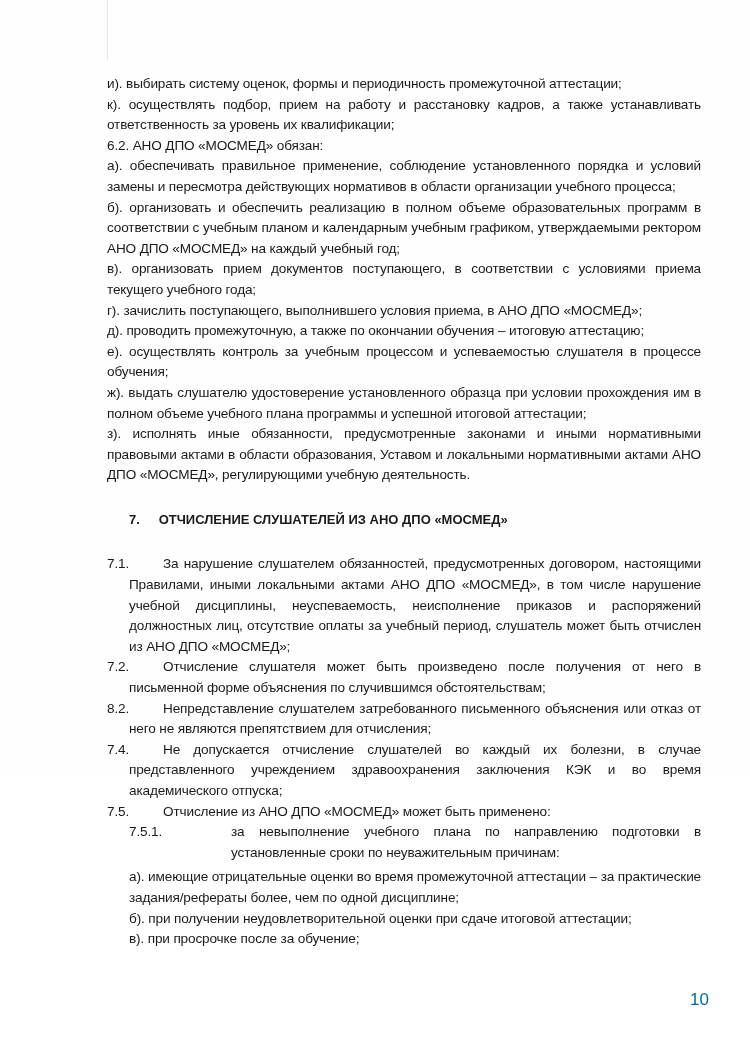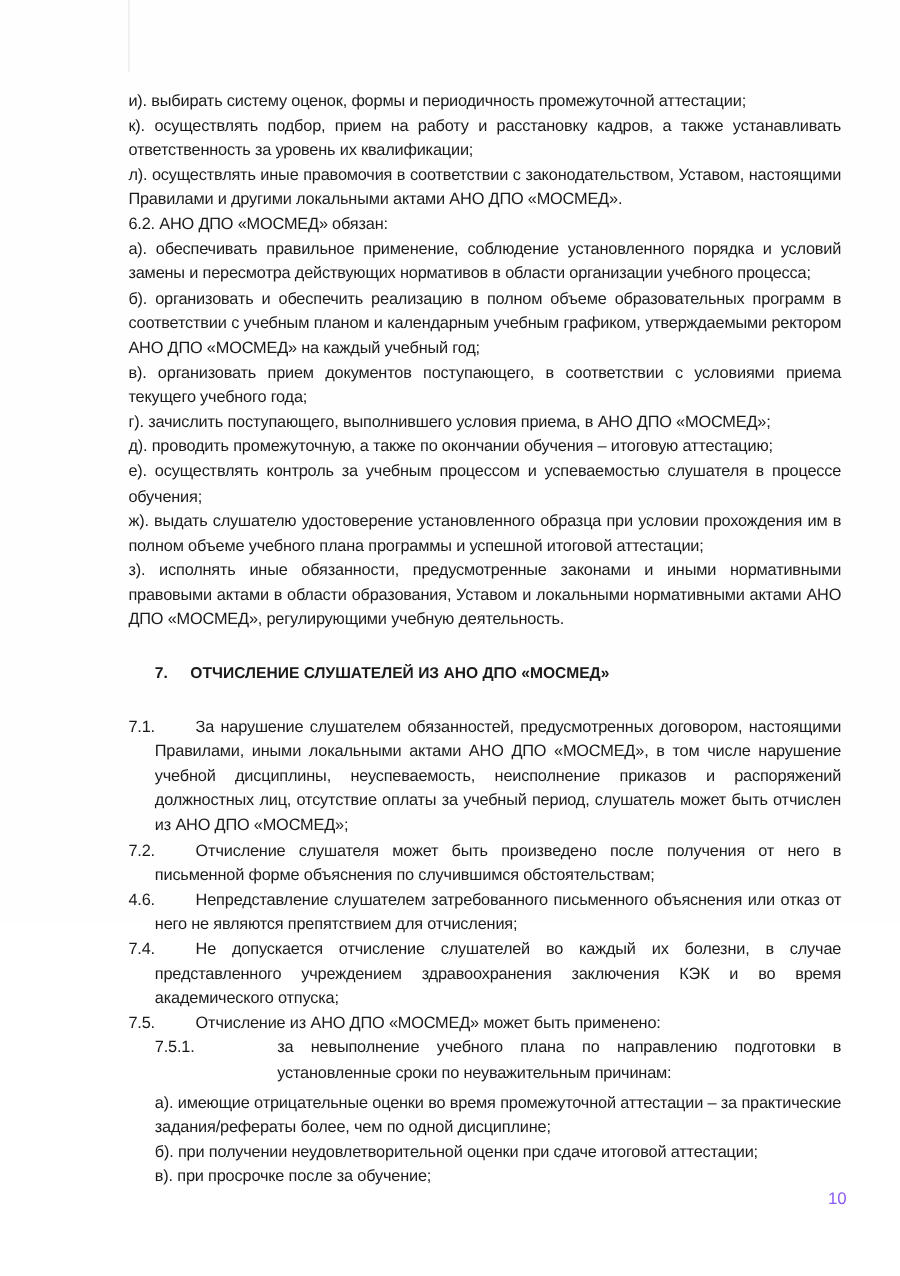--- a/index.html
+++ b/index.html
@@ -81,34 +81,33 @@
     .subsub {
       padding-left: 22px;
       text-align: justify;
       margin: 4px 0 0 0;
     }
     .subsub + .subsub { margin-top: 0; }
     .page-number {
       position: absolute;
       left: 690px;
       top: 990px;
-      font-size: 14px;
-      color: #8b5cf6;
+      font-size: 17px;
+      color: #0369a1;
     }
   </style>
 </head>
 <body>
 
 <div class="page">
   <div class="scan-edge"></div>
 
   <div class="content">
     <p class="p last-left">и). выбирать систему оценок, формы и периодичность промежуточной аттестации;</p>
     <p class="p">к). осуществлять подбор, прием на работу и расстановку кадров, а также устанавливать ответственность за уровень их квалификации;</p>
-    <p class="p">л). осуществлять иные правомочия в соответствии с законодательством, Уставом, настоящими Правилами и другими локальными актами АНО ДПО «МОСМЕД».</p>
     <p class="p">6.2. АНО ДПО «МОСМЕД» обязан:</p>
     <p class="p">а). обеспечивать правильное применение, соблюдение установленного порядка и условий замены и пересмотра действующих нормативов в области организации учебного процесса;</p>
     <p class="p">б). организовать и обеспечить реализацию в полном объеме образовательных программ в соответствии с учебным планом и календарным учебным графиком, утверждаемыми ректором АНО ДПО «МОСМЕД» на каждый учебный год;</p>
     <p class="p">в). организовать прием документов поступающего, в соответствии с условиями приема текущего учебного года;</p>
     <p class="p">г). зачислить поступающего, выполнившего условия приема, в АНО ДПО «МОСМЕД»;</p>
     <p class="p">д). проводить промежуточную, а также по окончании обучения – итоговую аттестацию;</p>
     <p class="p">е). осуществлять контроль за учебным процессом и успеваемостью слушателя в процессе обучения;</p>
     <p class="p">ж). выдать слушателю удостоверение установленного образца при условии прохождения им в полном объеме учебного плана программы и успешной итоговой аттестации;</p>
     <p class="p">з). исполнять иные обязанности, предусмотренные законами и иными нормативными правовыми актами в области образования, Уставом и локальными нормативными актами АНО ДПО «МОСМЕД», регулирующими учебную деятельность.</p>
 
@@ -119,21 +118,21 @@
 
     <div class="item">
       <span class="num">7.1.</span>
       <span class="txt">За нарушение слушателем обязанностей, предусмотренных договором, настоящими Правилами, иными локальными актами АНО ДПО «МОСМЕД», в том числе нарушение учебной дисциплины, неуспеваемость, неисполнение приказов и распоряжений должностных лиц, отсутствие оплаты за учебный период, слушатель может быть отчислен из АНО ДПО «МОСМЕД»;</span>
     </div>
     <div class="item">
       <span class="num">7.2.</span>
       <span class="txt">Отчисление слушателя может быть произведено после получения от него в письменной форме объяснения по случившимся обстоятельствам;</span>
     </div>
     <div class="item">
-      <span class="num">4.6.</span>
+      <span class="num">8.2.</span>
       <span class="txt">Непредставление слушателем затребованного письменного объяснения или отказ от него не являются препятствием для отчисления;</span>
     </div>
     <div class="item">
       <span class="num">7.4.</span>
       <span class="txt">Не допускается отчисление слушателей во каждый их болезни, в случае представленного учреждением здравоохранения заключения КЭК и во время академического отпуска;</span>
     </div>
     <div class="item">
       <span class="num">7.5.</span>
       <span class="txt">Отчисление из АНО ДПО «МОСМЕД» может быть применено:</span>
     </div>

